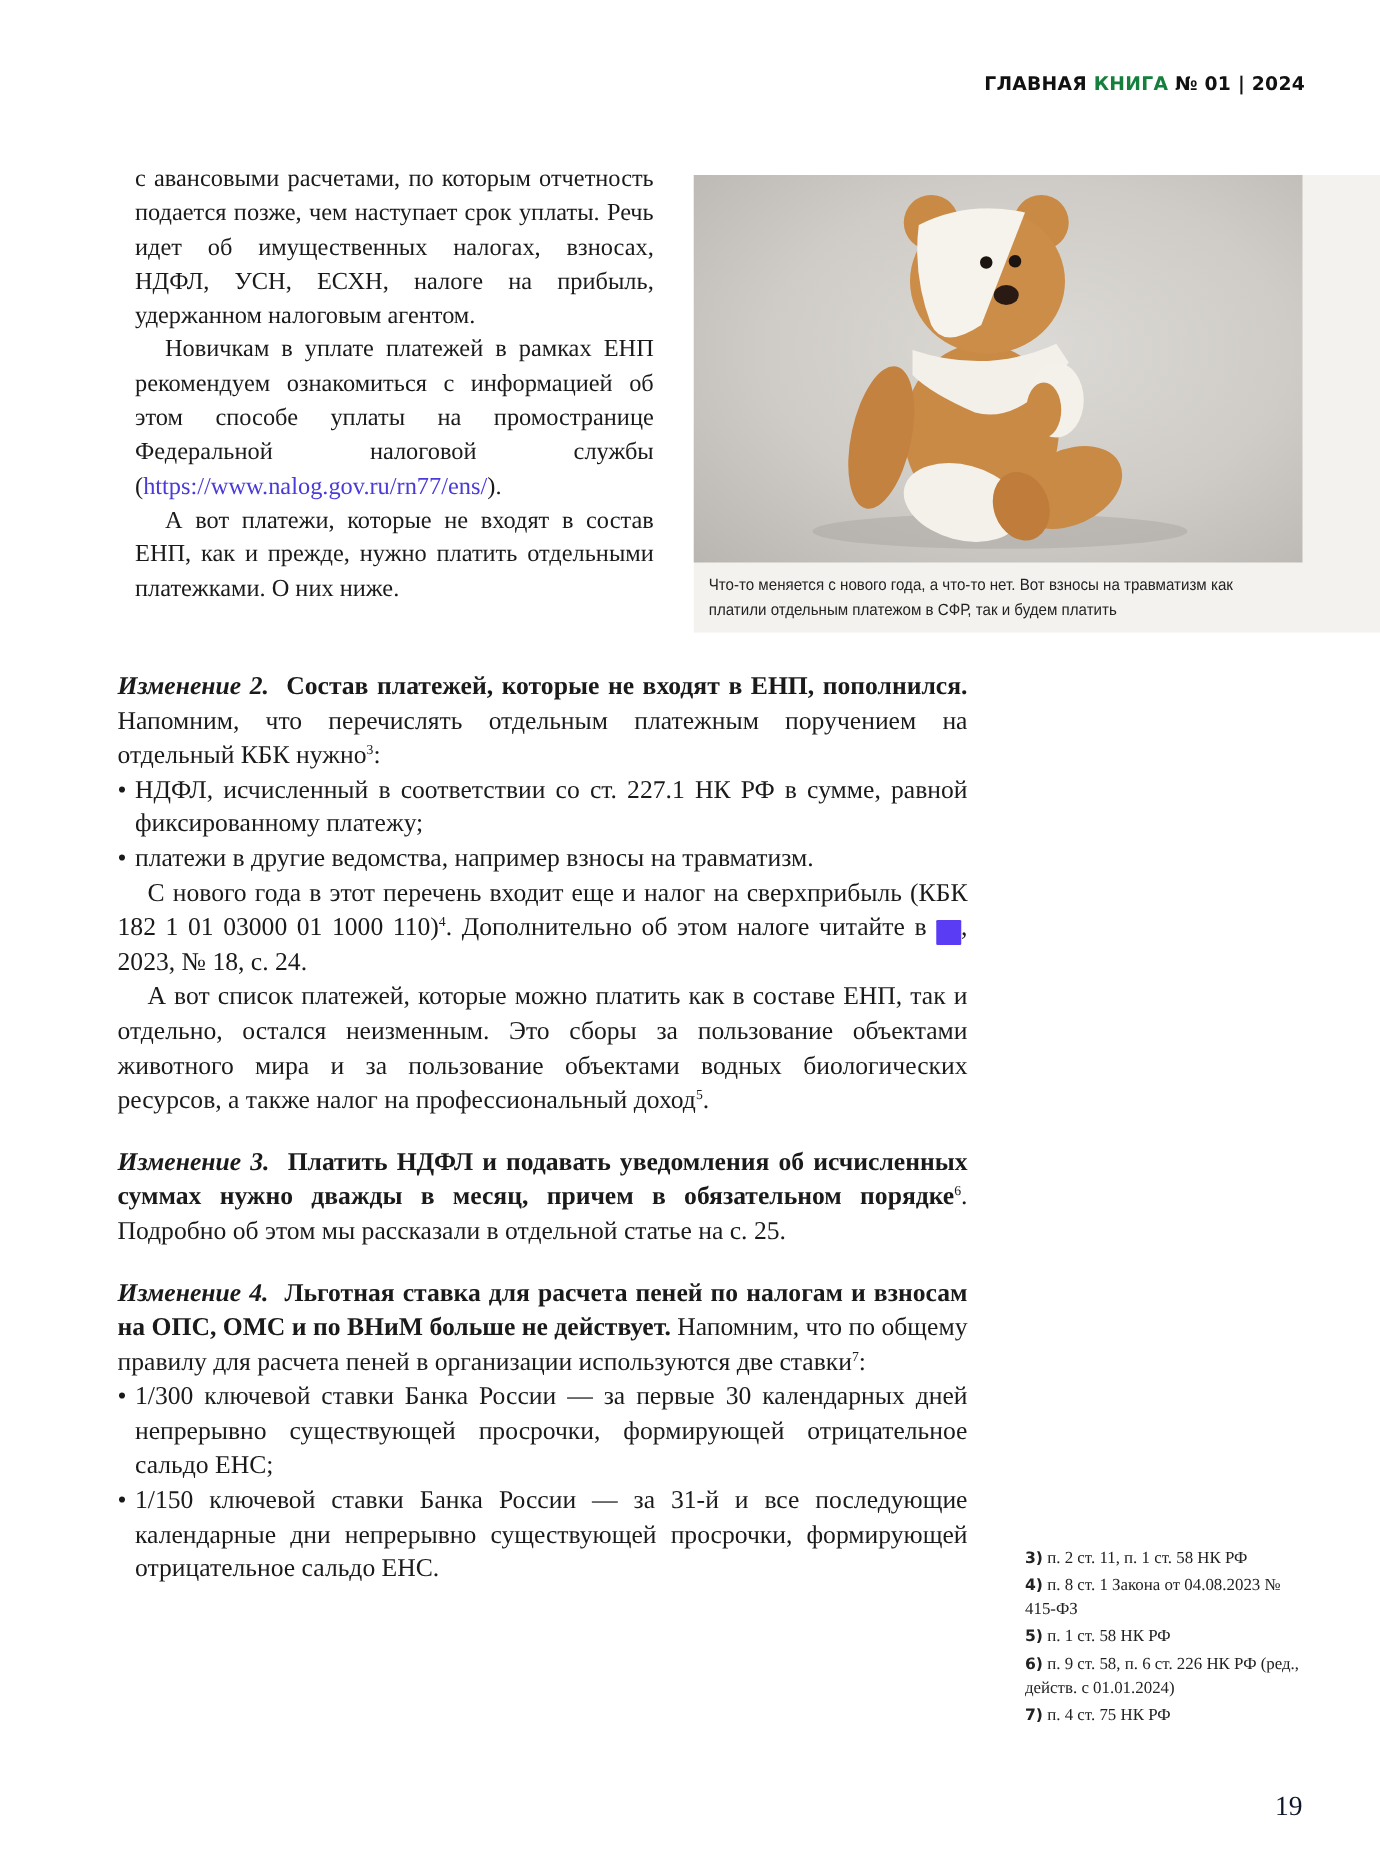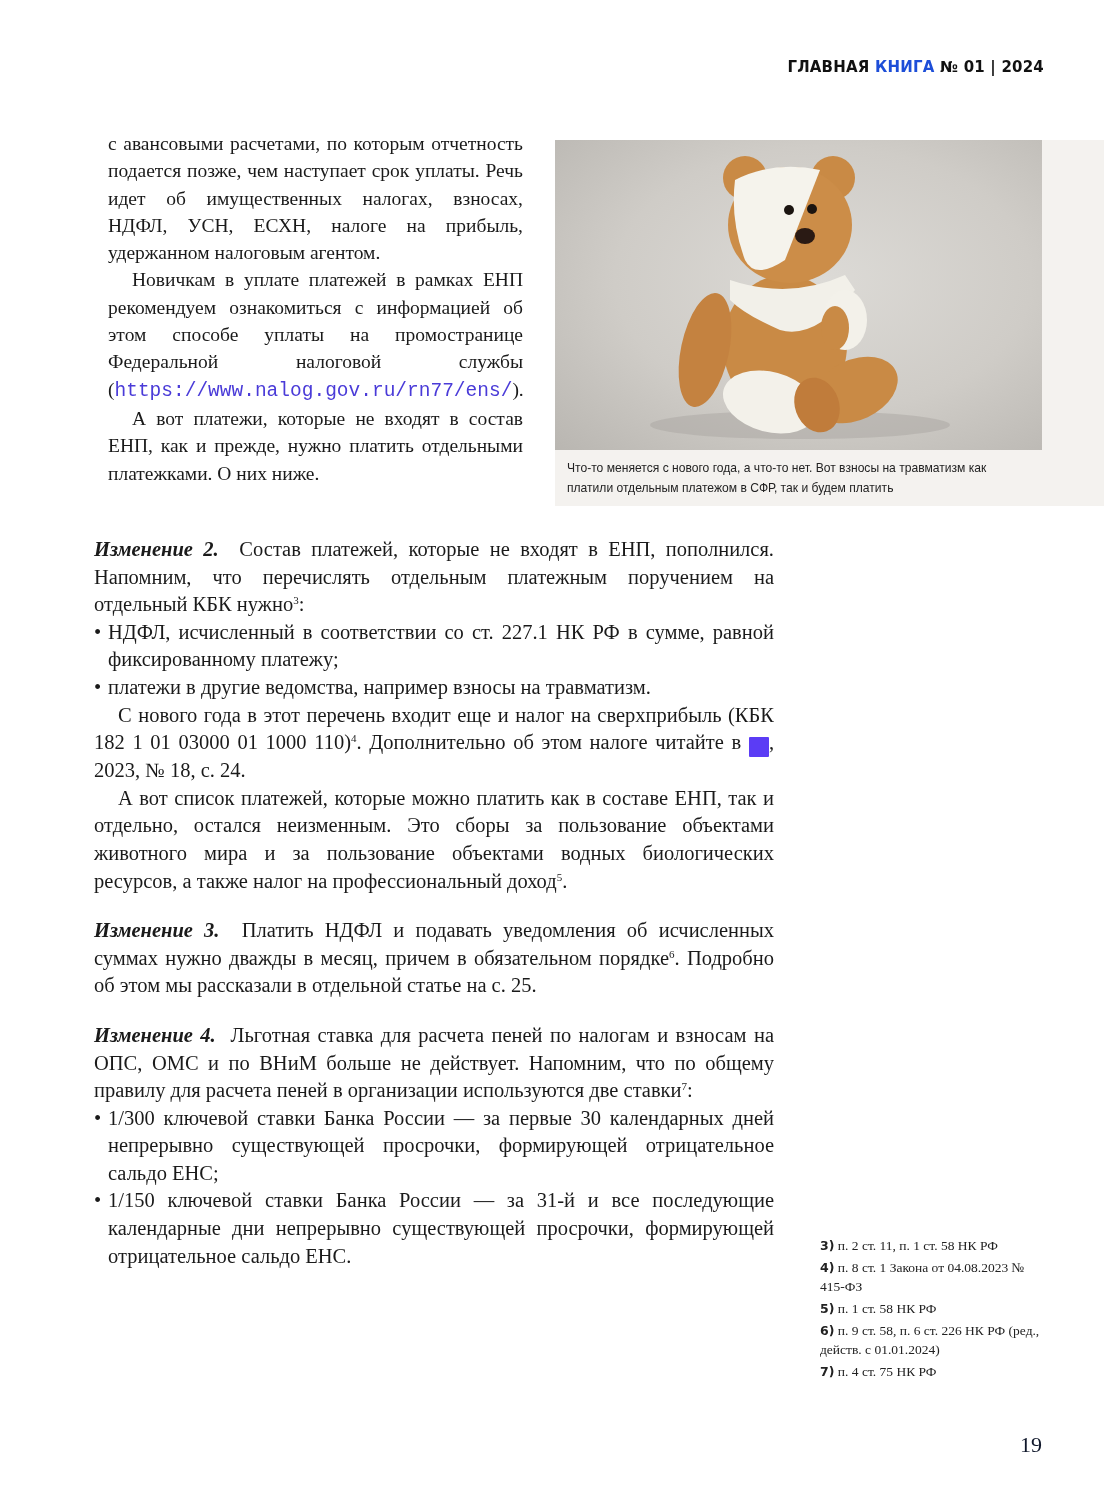--- a/index.html
+++ b/index.html
@@ -5,29 +5,29 @@
     html, body { margin: 0; padding: 0; }
     body {
       width: 1104px; height: 1500px; background: #ffffff; position: relative;
       font-family: "DejaVu Serif", serif; color: #1a1a1a; overflow: hidden;
     }
     .running-head {
       position: absolute; top: 58px; right: 60px;
       font-family: "DejaVu Sans", sans-serif; font-weight: bold; font-size: 15px;
       letter-spacing: 0.2px; color: #111;
     }
-    .running-head .accent { color: #1d4ed8; }
+    .running-head .accent { color: #15803d; }
     .col-left {
       position: absolute; left: 108px; top: 130px; width: 415px;
       font-size: 19.5px; line-height: 27.3px; text-align: justify;
       font-family: "Liberation Serif", serif;
     }
     .col-left p { margin: 0; }
     .col-left p.indent { text-indent: 24px; }
-    .col-left .link { color: #4a3bd8; font-family: Liberation Mono, monospace; }
+    .col-left .link { color: #4a3bd8; }
     .figure {
       position: absolute; left: 555px; top: 140px; width: 579px; height: 366px;
       background: #f4f2ef;
     }
     .photo {
       position: relative; width: 487px; height: 310px;
       background: radial-gradient(ellipse at 55% 45%, #dcdad6 0%, #cfccc7 55%, #b9b6b1 100%);
       overflow: hidden;
     }
     .caption {
@@ -37,21 +37,21 @@
     }
     .main {
       position: absolute; left: 94px; top: 536px; width: 680px;
       font-family: "Liberation Serif", serif; font-size: 20.5px; line-height: 27.6px;
       color: #1a1a1a;
     }
     .main p { margin: 0; text-align: justify; }
     .main p.indent { text-indent: 24px; }
     .main .gap { height: 22px; }
     .main .kw { font-style: italic; font-weight: bold; }
-    .main .hl { font-weight: normal; }
+    .main .hl { font-weight: bold; }
     .main ul { list-style: none; margin: 0; padding: 0; }
     .main li { position: relative; padding-left: 14px; text-align: justify; }
     .main li::before { content: "•"; position: absolute; left: 0; top: 0; }
     sup { font-size: 11px; vertical-align: top; line-height: 14px; position: relative; top: 2px; }
     .gk-badge {
       display: inline-block; width: 20px; height: 20px; background: #5b3cf5; color: #fff;
       font-family: "DejaVu Sans", sans-serif; font-weight: bold; font-size: 12px; line-height: 20px;
       text-align: left; vertical-align: -2px; border-radius: 1px;
     }
     .notes {

